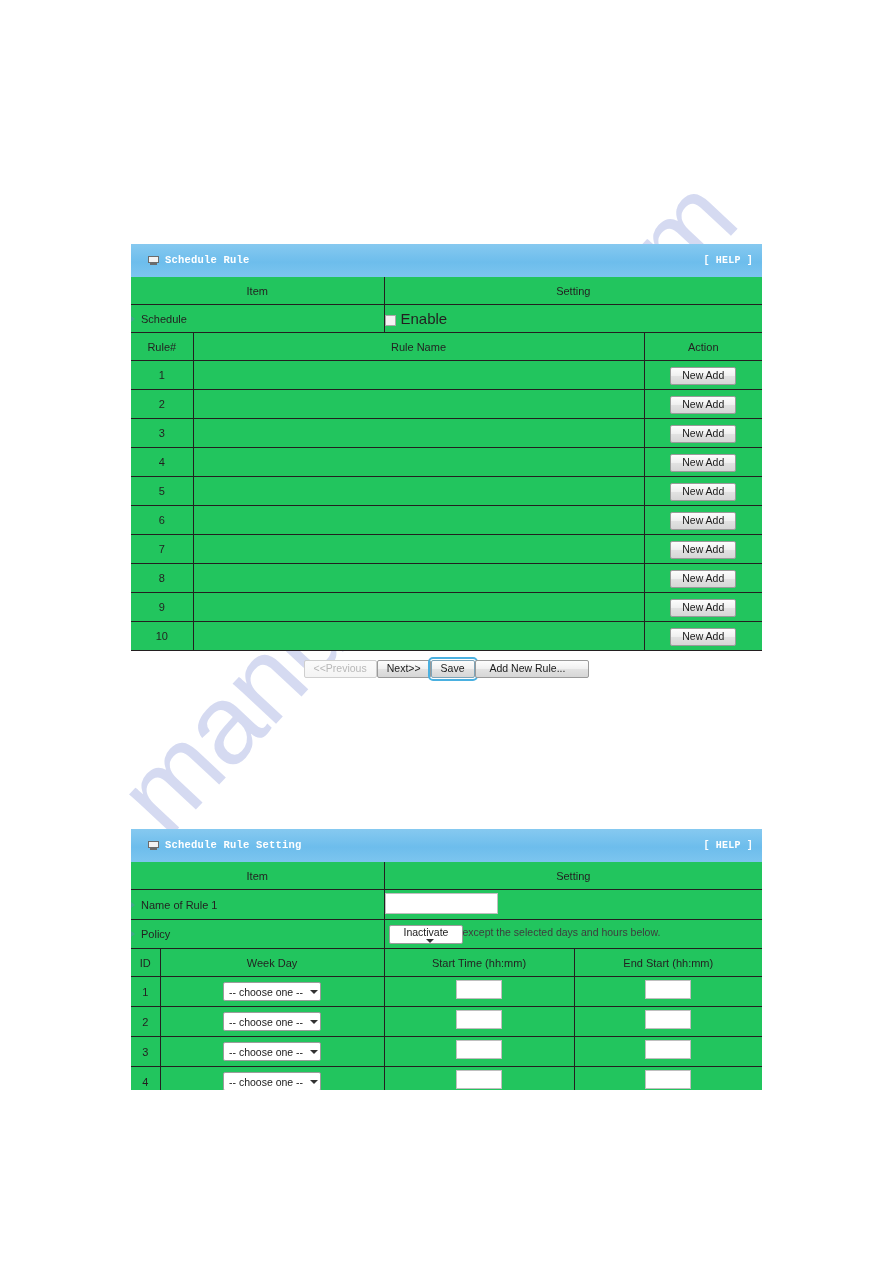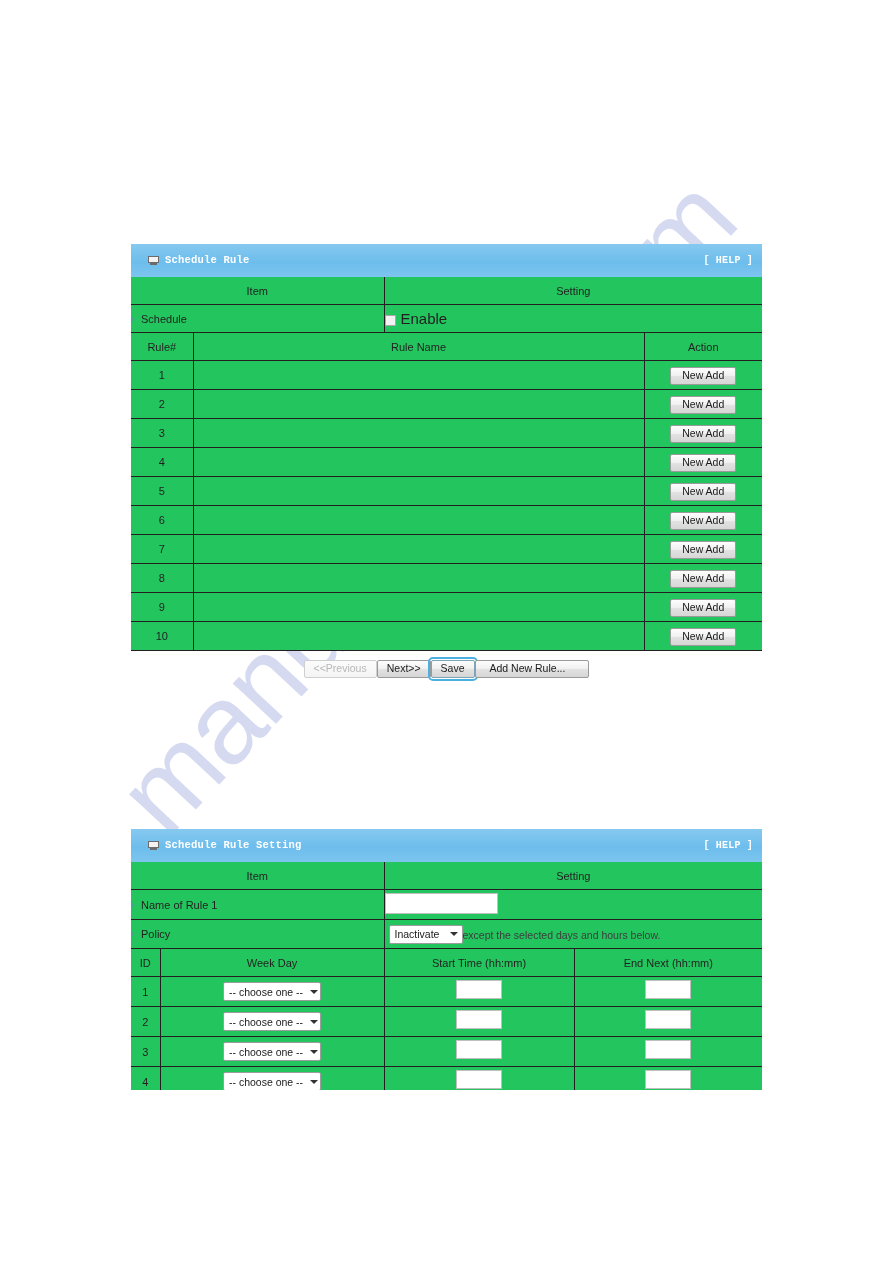--- a/index.html
+++ b/index.html
@@ -219,21 +219,21 @@
     cursor: default;
   }
   .sel .caret {
     width: 0; height: 0;
     border-left: 4px solid transparent;
     border-right: 4px solid transparent;
     border-top: 4px solid #333333;
     margin-left: 7px;
     flex: 0 0 auto;
   }
-  .sel-policy { width: 74px; }
+  .sel-policy { width: 74px; flex-direction: column; }
   .sel-weekday { width: 98px; }
 
   .policy-note {
     font-size: 10.5px;
     color: #3d3d3d;
   }
 
   .btn-row {
     width: 631px;
     display: flex;
@@ -413,21 +413,21 @@
           <col style="width:29px">
           <col style="width:224px">
           <col style="width:190px">
           <col style="width:188px">
         </colgroup>
     <tbody>
       <tr>
         <th class="hdr-cell vdiv">ID</th>
         <th class="hdr-cell vdiv">Week Day</th>
         <th class="hdr-cell vdiv">Start Time (hh:mm)</th>
-        <th class="hdr-cell">End Next (hh:mm)</th>
+        <th class="hdr-cell">End Start (hh:mm)</th>
       </tr>
       <tr>
         <td class="num-cell vdiv" style="height:29px">1</td>
         <td class="vdiv" style="height:29px;text-align:center">
           <span class="sel sel-weekday">
             <span>-- choose one --</span>
             <span class="caret"></span>
           </span>
         </td>
         <td class="vdiv" style="height:29px;text-align:center">

